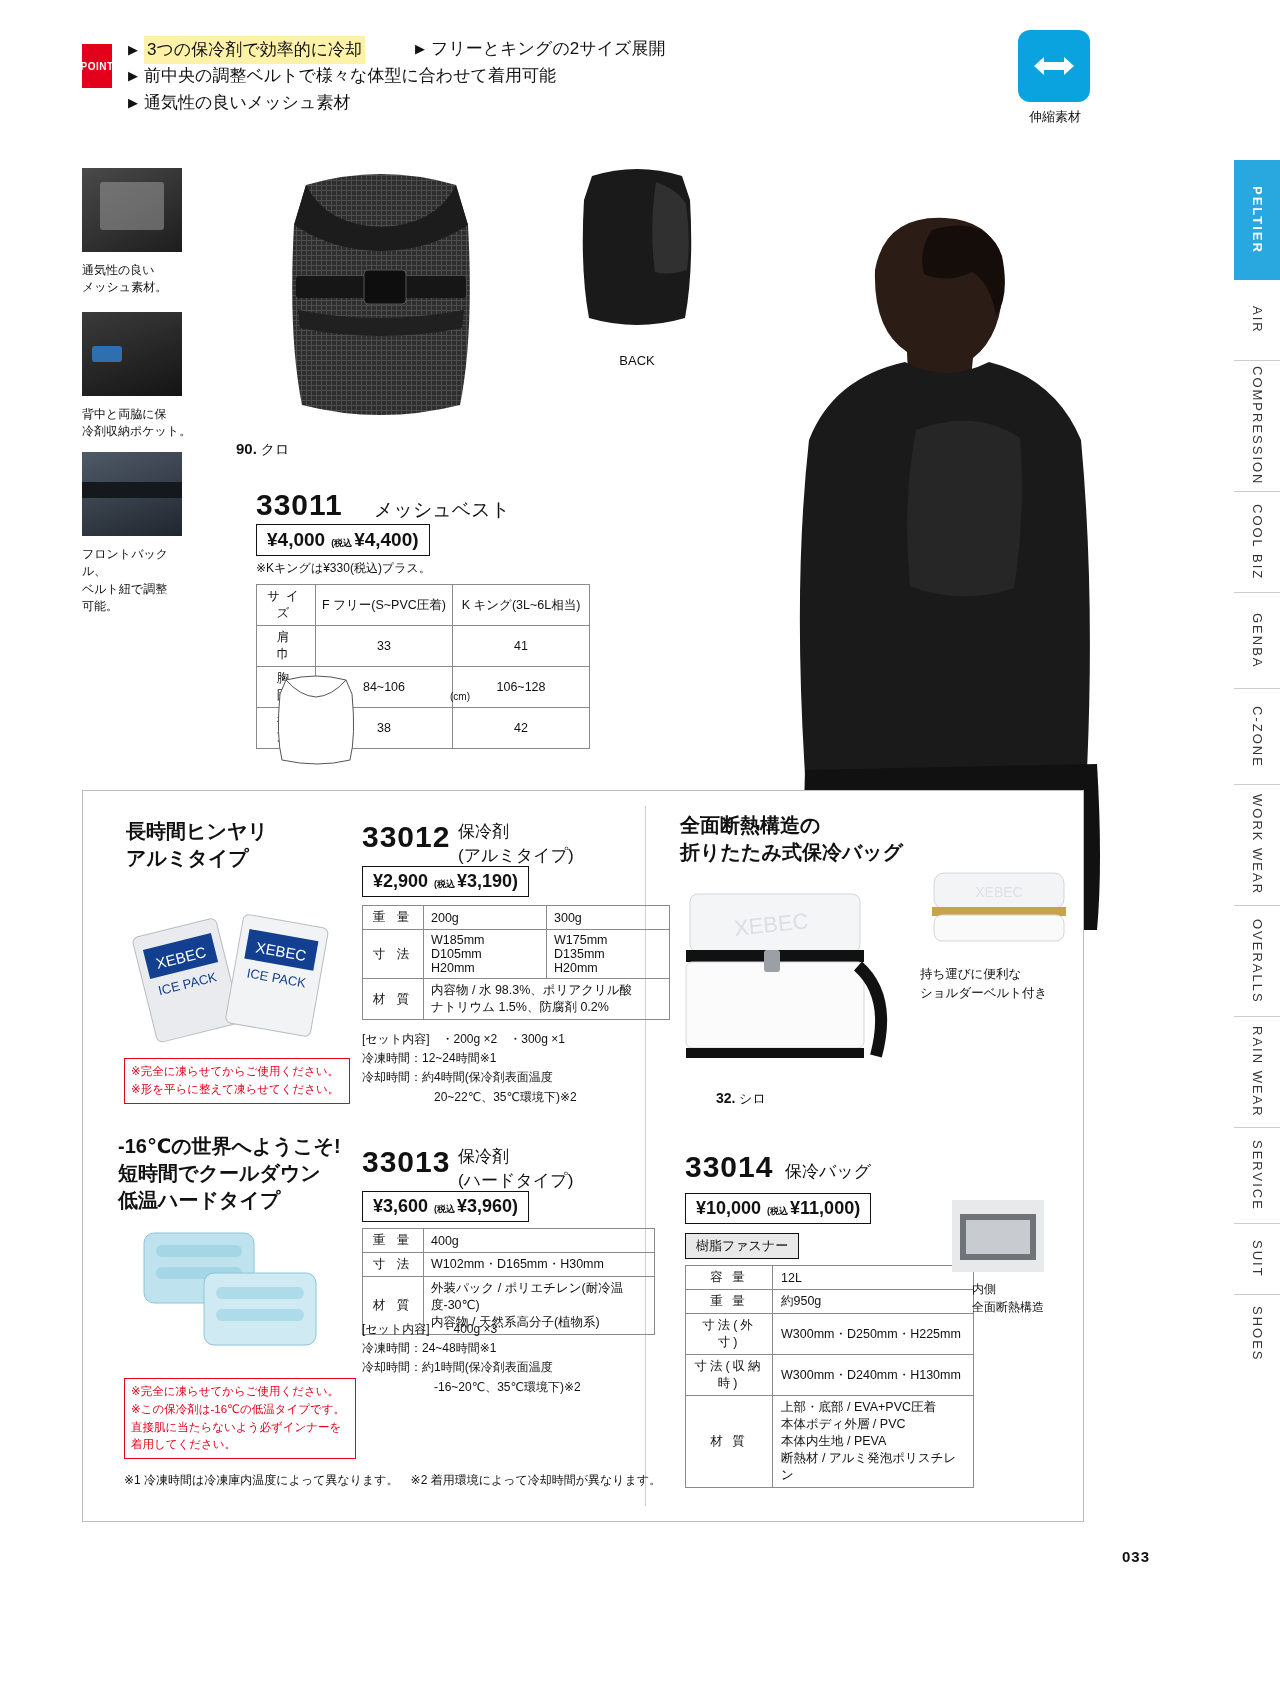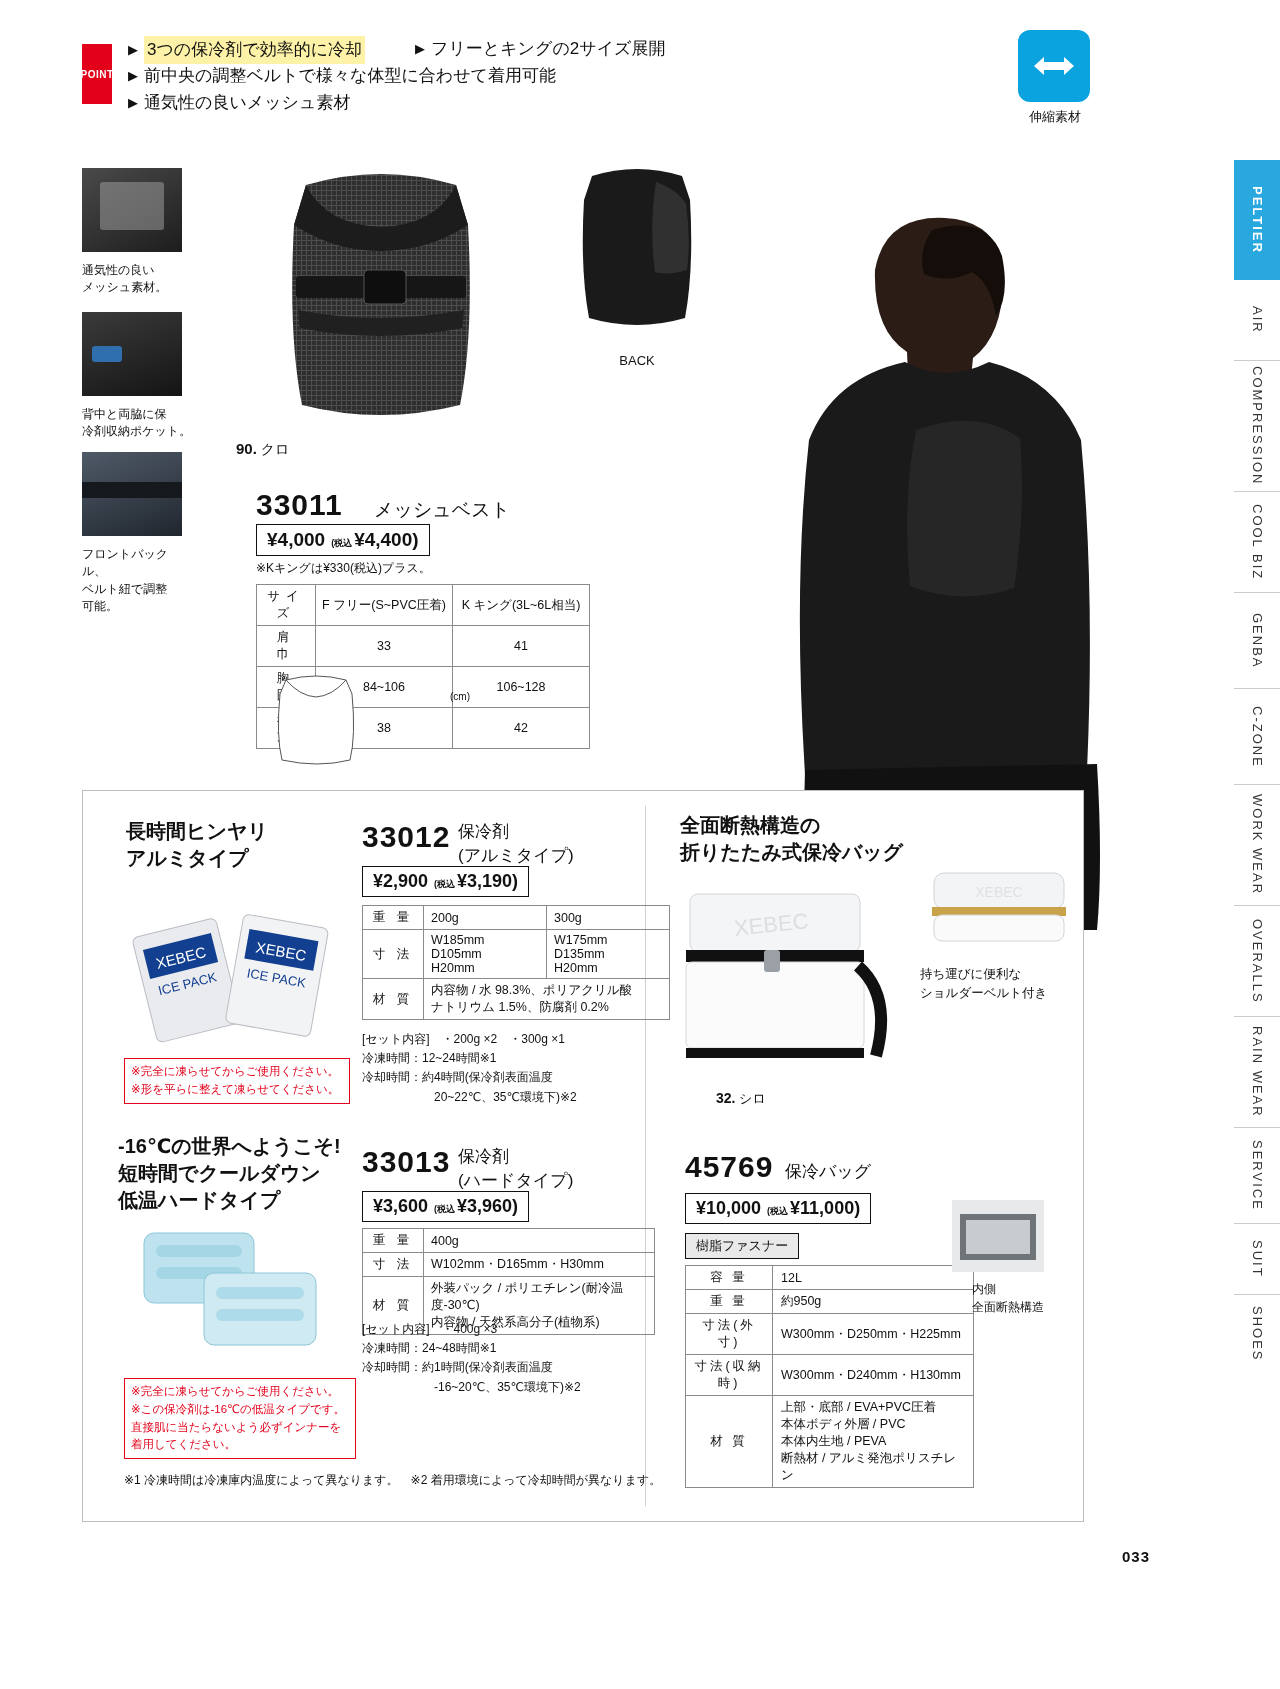--- a/index.html
+++ b/index.html
@@ -7,21 +7,21 @@
     width:1280px;height:1689px;position:relative;
     background:#ffffff;
     font-family:"Liberation Sans","DejaVu Sans",sans-serif;
     color:#111;
     overflow:hidden;
   }
   .abs{position:absolute;}
 
   
   #point-badge{
-    left:82px;top:44px;width:30px;height:60px;background:#e2001a;color:#fff;
+    left:82px;top:44px;width:30px;height:44px;background:#e2001a;color:#fff;
     font-size:10px;font-weight:bold;display:flex;align-items:center;justify-content:center;
     letter-spacing:.5px;
   }
   .point-row{font-size:17px;line-height:1.5;display:flex;align-items:center;gap:6px;}
   .tri{color:#111;font-size:13px;}
   .hl{background:#fdf2a8;padding:1px 3px;}
   #point-l1{left:128px;top:36px;}
   #point-l2{left:128px;top:63px;}
   #point-l3{left:128px;top:90px;}
   #point-l1b{left:415px;top:36px;}
@@ -417,21 +417,21 @@
   </svg>
 </div>
 <div class="abs" id="belt-note" style="white-space:pre-line">持ち運びに便利な
 ショルダーベルト付き</div>
 
 <div class="abs" id="bag-color">
   <b>32.</b>
   <span>シロ</span>
 </div>
 
-<div class="abs" id="c-33014">45769</div>
+<div class="abs" id="c-33014">33014</div>
 <div class="abs" id="n-33014">保冷バッグ</div>
 <div class="abs" id="pr-33014">
   <span>¥10,000</span>
   <span class="tax"><span>(税込</span></span>
   <span>¥11,000)</span>
 </div>
 <div class="abs" id="zip-badge">樹脂ファスナー</div>
 
 <table class="spec abs" id="t-33014">
   <tbody>

